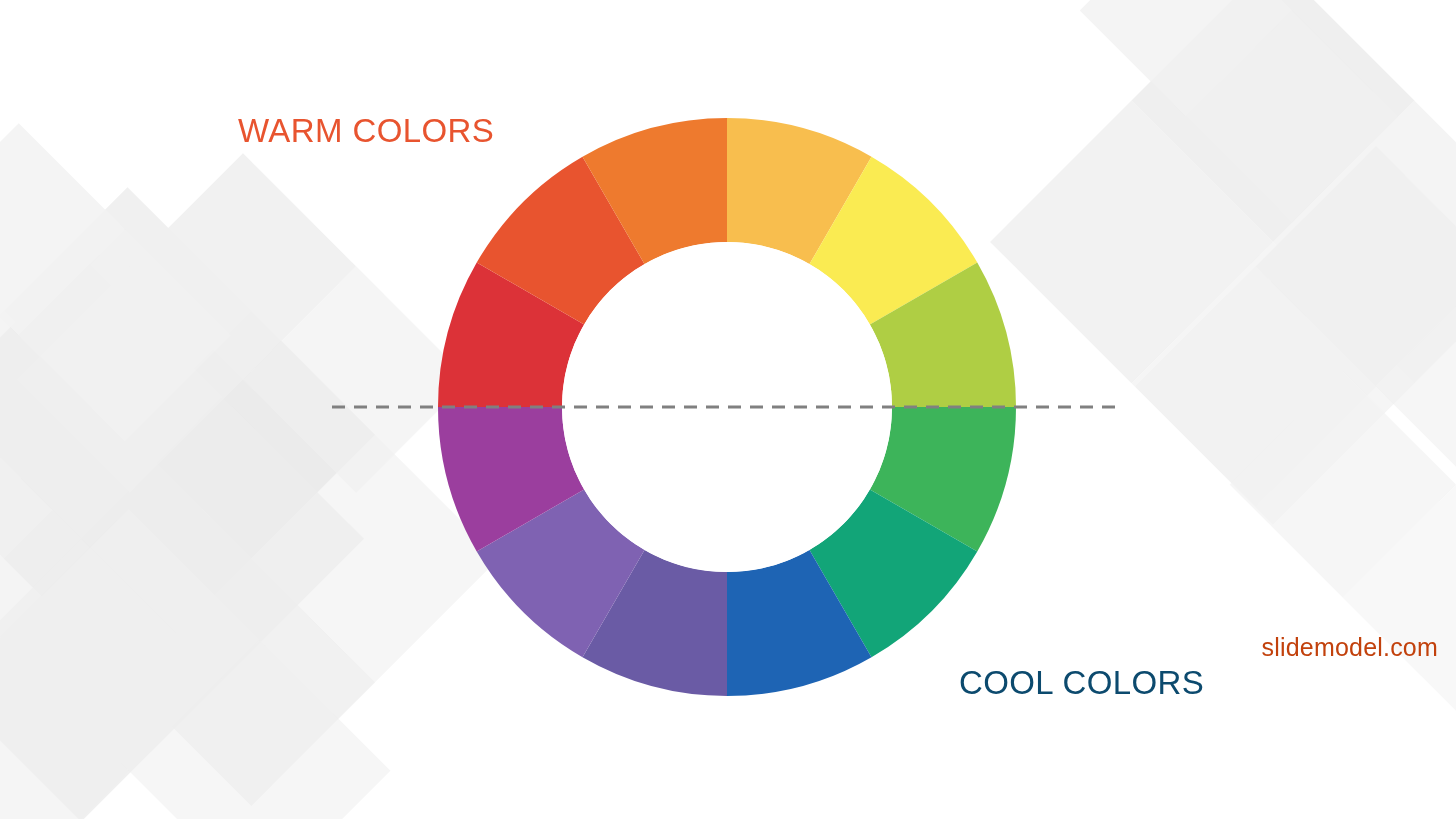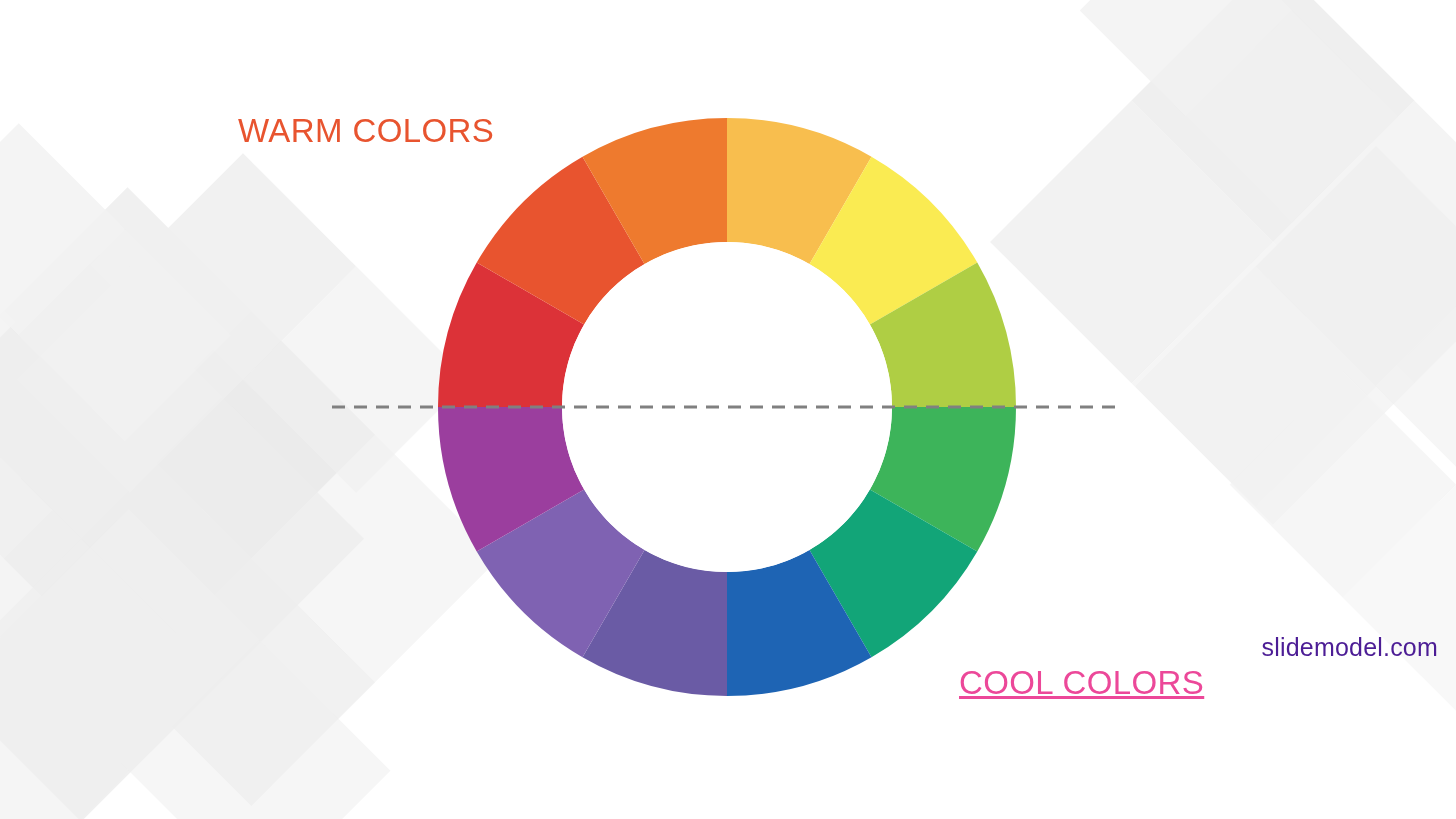--- a/index.html
+++ b/index.html
@@ -137,17 +137,17 @@
         <path d="M 438 407.00000000000006 A 289 289 0 0 1 476.71865830629724 262.5 L 584.1058083755677 324.5 A 165 165 0 0 0 562 407 Z" fill="#DC3238"></path>
         <path d="M 476.71865830629724 262.5 A 289 289 0 0 1 582.4999999999999 156.7186583062973 L 644.4999999999999 264.1058083755677 A 165 165 0 0 0 584.1058083755677 324.5 Z" fill="#E8542F"></path>
         <path d="M 582.4999999999999 156.7186583062973 A 289 289 0 0 1 727 118 L 727 242 A 165 165 0 0 0 644.4999999999999 264.1058083755677 Z" fill="#EE7A2E"></path>
       </g>
     <circle id="wheel-hole" cx="727" cy="407" r="165" fill="#FFFFFF"></circle>
     <line id="divider-line" x1="332" y1="407" x2="1122" y2="407" stroke="#808080" stroke-width="3" stroke-dasharray="13 9" stroke-linecap="butt"></line>
   </svg>
 
   <div class="label" id="warm-label" style="color: rgb(232, 84, 47);">WARM COLORS</div>
 
-  <div class="label" id="cool-label" style="color: #ec4899; text-decoration: underline;">COOL COLORS</div>
+  <div class="label" id="cool-label" style="color: #0c4a6e;">COOL COLORS</div>
 
-  <div id="watermark" style="color: #4c1d95; margin-top: 19px;">slidemodel.com</div>
+  <div id="watermark" style="color: #c2410c; margin-top: 19px;">slidemodel.com</div>
 
 </div>
 
 </body></html>

